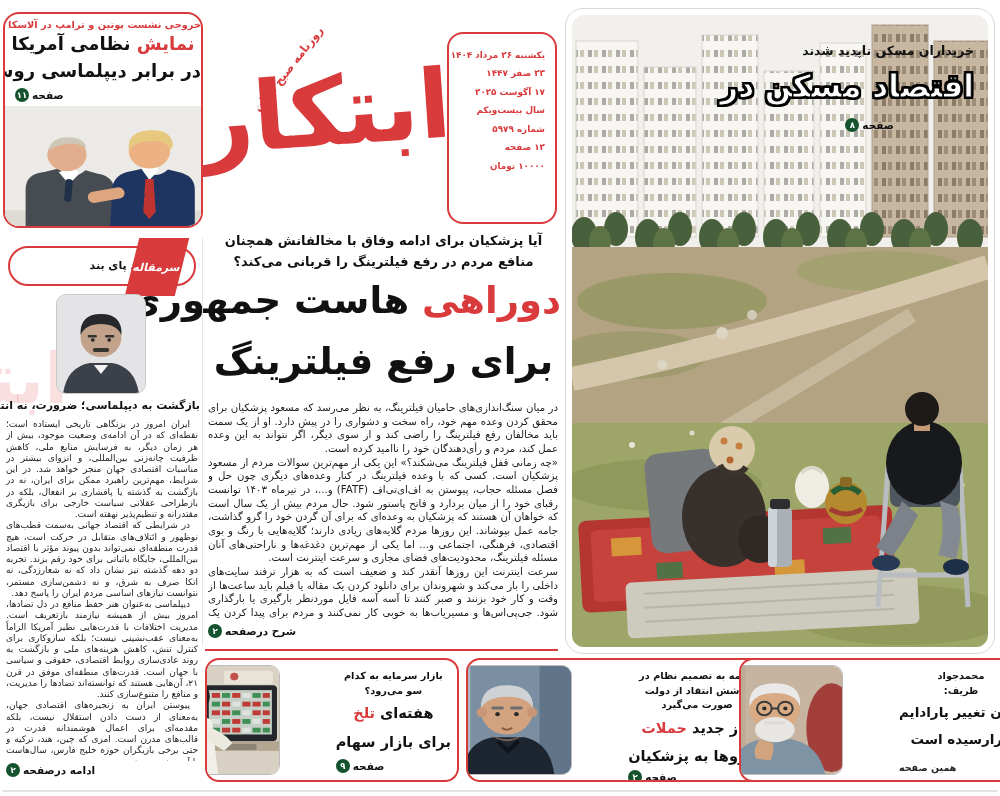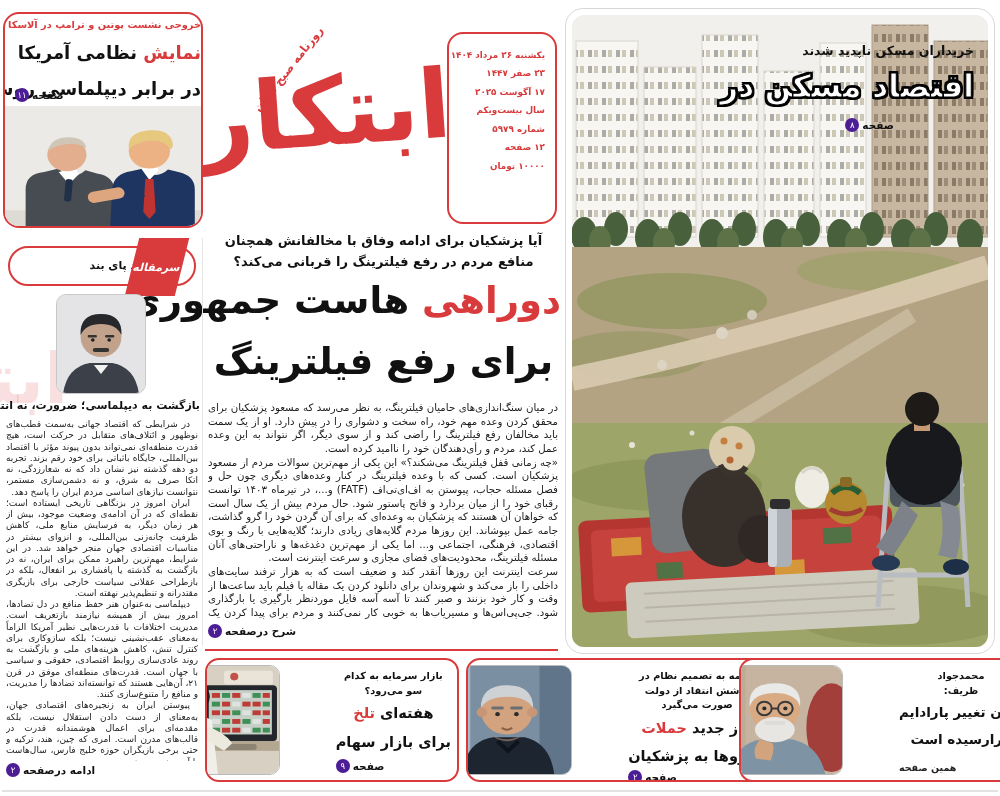--- a/index.html
+++ b/index.html
@@ -10,38 +10,38 @@
         font-size:95px;font-weight:bold;line-height:240px;text-align:center;
         transform:rotate(-4deg);letter-spacing:-2px;}
   .tagline{position:absolute;left:236px;top:62px;color:#d93a3c;font-size:11.5px;font-weight:bold;
         transform:rotate(-52deg);white-space:nowrap;}
   .datebox{position:absolute;left:447px;top:32px;width:110px;height:192px;border:2px solid #d93a3c;
         border-radius:16px;box-sizing:border-box;padding:12px 10px;color:#d93a3c;
         font-size:8.8px;font-weight:bold;line-height:2.1;text-align:right;background:#fff;}
   .datebox div{white-space:nowrap;}
   
   .pbadge{display:inline-flex;align-items:center;gap:3px;font-size:10.5px;font-weight:bold;color:#111;}
-  .pnum{display:inline-flex;width:14px;height:14px;border-radius:50%;background:#4c1d95;color:#fff;
-        font-size:8.5px;align-items:center;justify-content:center;font-weight:normal;}
+  .pnum{display:inline-flex;width:14px;height:14px;border-radius:50%;background:#14532d;color:#fff;
+        font-size:8.5px;align-items:center;justify-content:center;font-weight:bold;}
   
   .feature{position:absolute;left:565px;top:8px;width:430px;height:646px;border:1px solid #d8d8d8;
         border-radius:18px;padding:6px;box-sizing:border-box;background:#fff;}
   .feature svg{width:100%;height:100%;border-radius:12px;display:block;}
   .f-overlay{position:absolute;top:34px;right:20px;width:268px;text-align:right;}
   .f-kicker{font-size:12.5px;font-weight:bold;color:#111;}
   .f-h1{font-size:31px;font-weight:bold;color:#fff;margin-top:10px;white-space:nowrap;
         -webkit-text-stroke:1px #000;
         text-shadow:-2px -2px 0 #000,2px -2px 0 #000,-2px 2px 0 #000,2px 2px 0 #000,0 -2px 0 #000,0 2px 0 #000,-2px 0 0 #000,2px 0 0 #000;}
   .f-h2{font-size:31px;font-weight:bold;color:#d93a3c;margin-top:8px;white-space:nowrap;text-align:center;width:230px;}
   .f-badge{margin-top:14px;margin-right:80px;}
   
   .tl{position:absolute;left:3px;top:12px;width:200px;height:216px;border:2px solid #d93a3c;
         border-radius:16px;overflow:hidden;box-sizing:border-box;background:#fff;}
   .tl-kicker{margin-top:5px;text-align:center;color:#d93a3c;font-size:9.8px;font-weight:bold;white-space:nowrap;}
-  .tl-h{text-align:right;font-size:18px;font-weight:bold;line-height:1.45;margin-top:10px;white-space:nowrap;}
+  .tl-h{text-align:center;font-size:18px;font-weight:bold;line-height:1.45;margin-top:1px;white-space:nowrap;}
   .tl-badge{position:absolute;left:10px;top:74px;}
   .tl-photo{position:absolute;left:0;right:0;top:92px;bottom:0;}
   .tl-photo svg{width:100%;height:100%;display:block;}
   .red{color:#d93a3c;}
   
   .lead-kicker{position:absolute;left:210px;top:230px;width:347px;text-align:center;
         font-size:13px;font-weight:bold;line-height:1.62;}
   .lead-h{position:absolute;left:206px;top:270px;width:355px;text-align:center;font-weight:bold;}
   .lead-h .l1{font-size:37px;line-height:62px;white-space:nowrap;}
   .lead-h .l2{font-size:37px;line-height:60px;white-space:nowrap;}
@@ -283,22 +283,22 @@
       <path d="M23 40 q-1 -21 20 -21 q21 0 20 21 q-5 -11 -20 -11 q-15 0 -20 11z" fill="#26282b"></path>
       <rect x="30" y="40" width="9" height="2.5" rx="1" fill="#33342f"></rect>
       <rect x="47" y="40" width="9" height="2.5" rx="1" fill="#33342f"></rect>
       <circle cx="35" cy="45" r="1.8" fill="#222"></circle>
         <circle cx="51" cy="45" r="1.8" fill="#222"></circle>
       <rect x="35" y="53" width="16" height="4" rx="2" fill="#33342f"></rect>
     </svg>
   </div>
   <div class="ed-title">بازگشت به دیپلماسی؛ ضرورت، نه انتخاب</div>
   <div class="ed-body">
+    <p>ایران امروز در بزنگاهی تاریخی ایستاده است؛ نقطه‌ای که در آن ادامه‌ی وضعیت موجود، بیش از هر زمان دیگر، به فرسایش منابع ملی، کاهش ظرفیت چانه‌زنی بین‌المللی، و انزوای بیشتر در مناسبات اقتصادی جهان منجر خواهد شد. در این شرایط، مهم‌ترین راهبرد ممکن برای ایران، نه در بازگشت به گذشته یا پافشاری بر انفعال، بلکه در بازطراحی عقلانی سیاست خارجی برای بازیگری مقتدرانه و تنظیم‌پذیر نهفته است.</p>
     <p>در شرایطی که اقتصاد جهانی به‌سمت قطب‌های نوظهور و ائتلاف‌های متقابل در حرکت است، هیچ قدرت منطقه‌ای نمی‌تواند بدون پیوند مؤثر با اقتصاد بین‌المللی، جایگاه باثباتی برای خود رقم بزند. تجربه دو دهه گذشته نیز نشان داد که نه شعارزدگی، نه اتکا صرف به شرق، و نه دشمن‌سازی مستمر، نتوانست نیازهای اساسی مردم ایران را پاسخ دهد.</p>
-    <p>ایران امروز در بزنگاهی تاریخی ایستاده است؛ نقطه‌ای که در آن ادامه‌ی وضعیت موجود، بیش از هر زمان دیگر، به فرسایش منابع ملی، کاهش ظرفیت چانه‌زنی بین‌المللی، و انزوای بیشتر در مناسبات اقتصادی جهان منجر خواهد شد. در این شرایط، مهم‌ترین راهبرد ممکن برای ایران، نه در بازگشت به گذشته یا پافشاری بر انفعال، بلکه در بازطراحی عقلانی سیاست خارجی برای بازیگری مقتدرانه و تنظیم‌پذیر نهفته است.</p>
     <p>دیپلماسی به‌عنوان هنر حفظ منافع در دل تضادها، امروز بیش از همیشه نیازمند بازتعریف است. مدیریت اختلافات با قدرت‌هایی نظیر آمریکا الزاماً به‌معنای عقب‌نشینی نیست؛ بلکه سازوکاری برای کنترل تنش، کاهش هزینه‌های ملی و بازگشت به روند عادی‌سازی روابط اقتصادی، حقوقی و سیاسی با جهان است. قدرت‌های منطقه‌ای موفق در قرن ۲۱، آن‌هایی هستند که توانسته‌اند تضادها را مدیریت، و منافع را متنوع‌سازی کنند.</p>
     <p>پیوستن ایران به زنجیره‌های اقتصادی جهان، به‌معنای از دست دادن استقلال نیست، بلکه مقدمه‌ای برای اعمال هوشمندانه قدرت در قالب‌های مدرن است. امری که چین، هند، ترکیه و حتی برخی بازیگران حوزه خلیج فارس، سال‌هاست با آن پیش می‌روند.</p>
   </div>
   <div class="ed-more pbadge">
     <span>ادامه درصفحه</span>
     <span class="pnum">۲</span>
   </div>
 
   <section class="bb" style="left:205px;width:254px;">
     <div class="txt">

